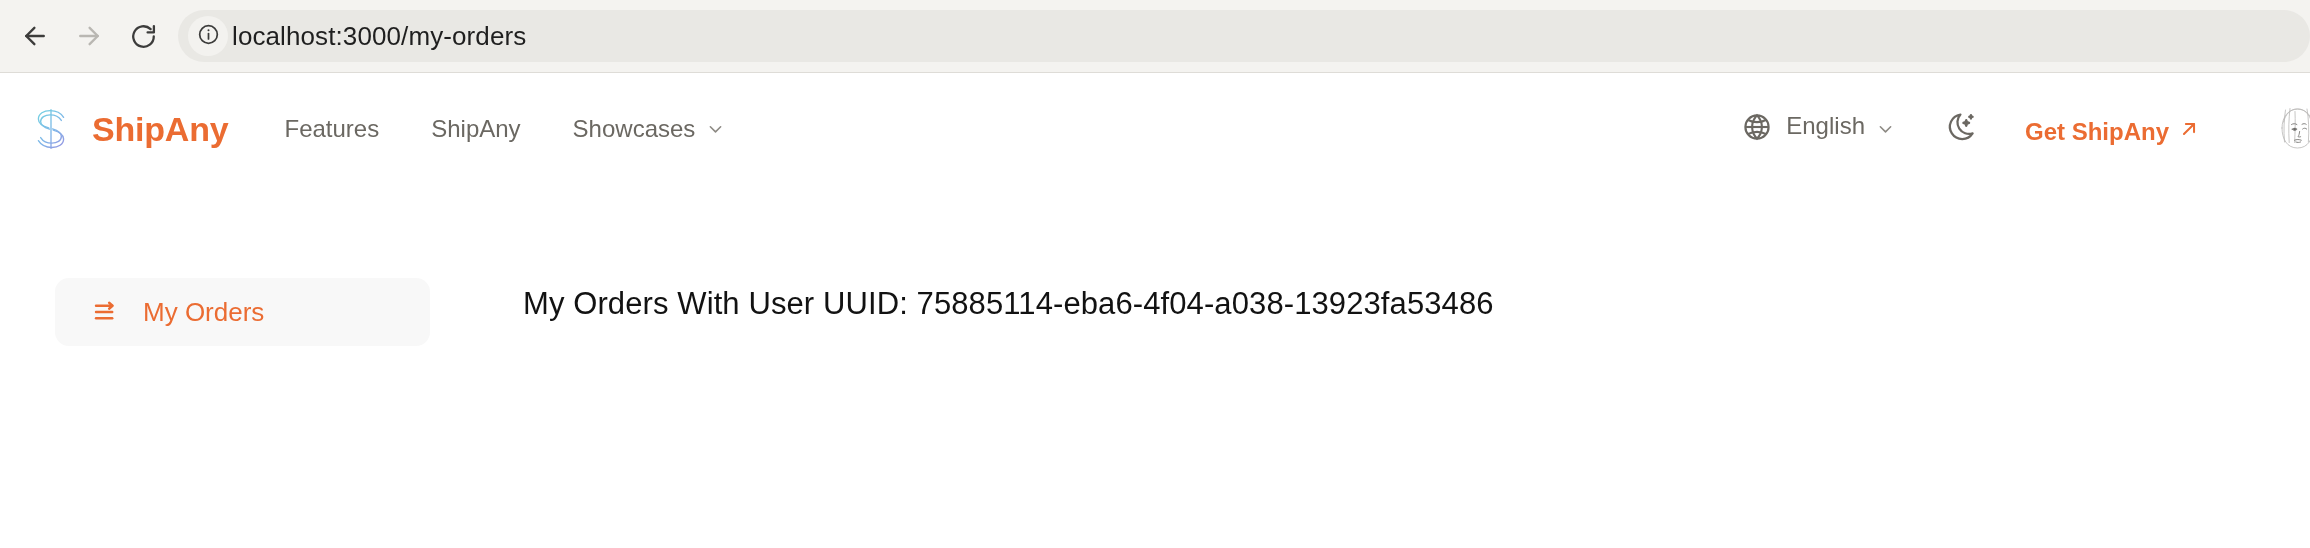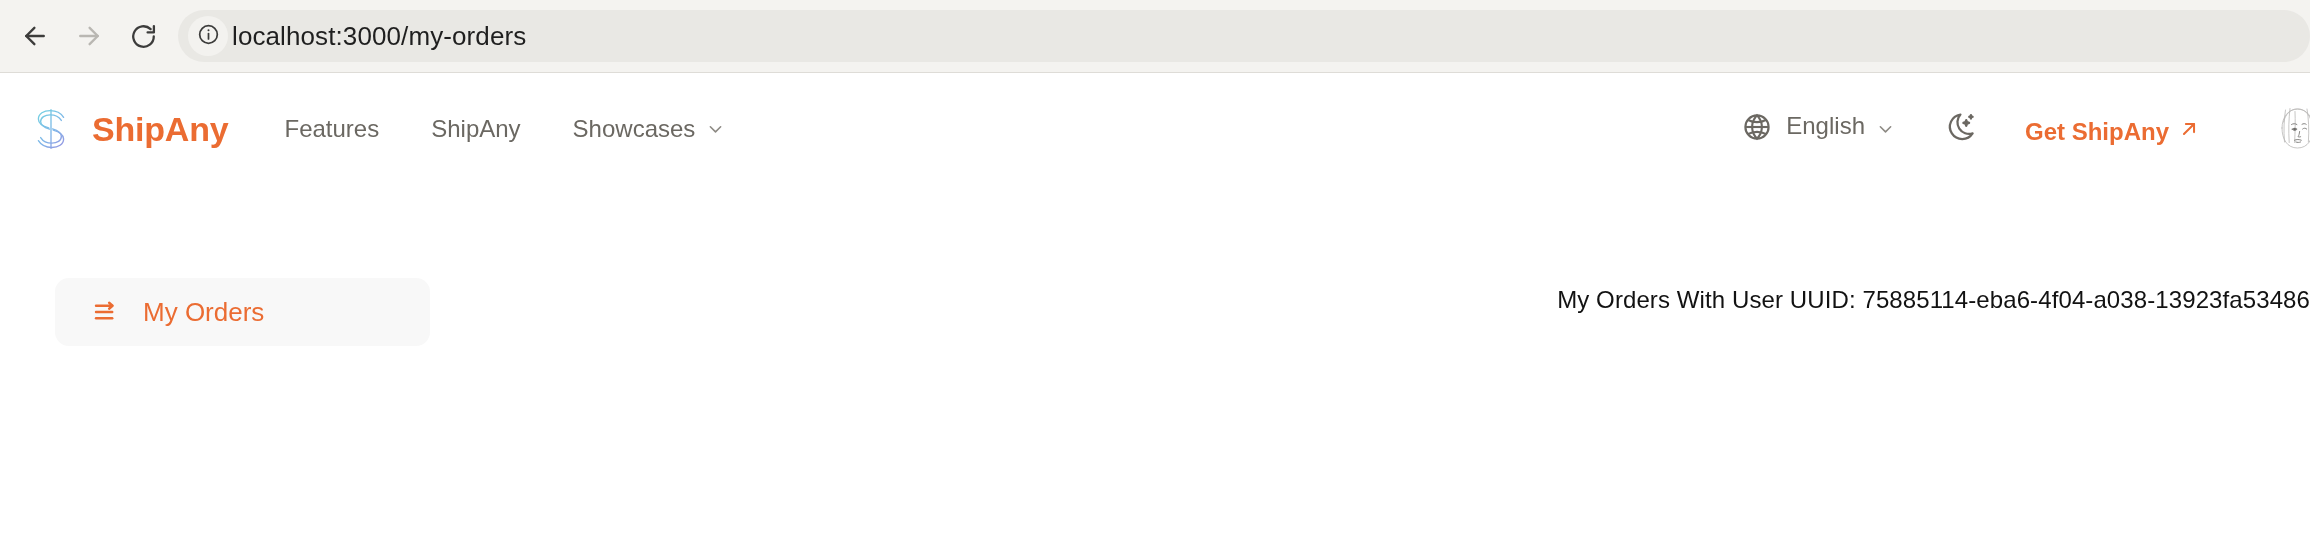--- a/index.html
+++ b/index.html
@@ -195,28 +195,27 @@
     white-space: nowrap;
     text-align: right;
   }
 
   .content {
     flex: 1;
     padding-left: 93px;
     box-sizing: border-box;
   }
   .content-title {
-    font-size: 24px;
+    font-size: 31px;
     color: #121212;
     font-weight: normal;
     margin: 0;
     padding-top: 8px;
     letter-spacing: 0.1px;
     white-space: nowrap;
-    text-align: right;
   }
 </style>
 </head>
 <body>
 
 <div class="browser-chrome">
 
   <div class="nav-btn nav-btn-back">
     <span>
       <svg width="30" height="30" viewBox="0 0 24 24" fill="none" stroke="#3c3c3b" stroke-width="1.9" stroke-linecap="round" stroke-linejoin="round">

